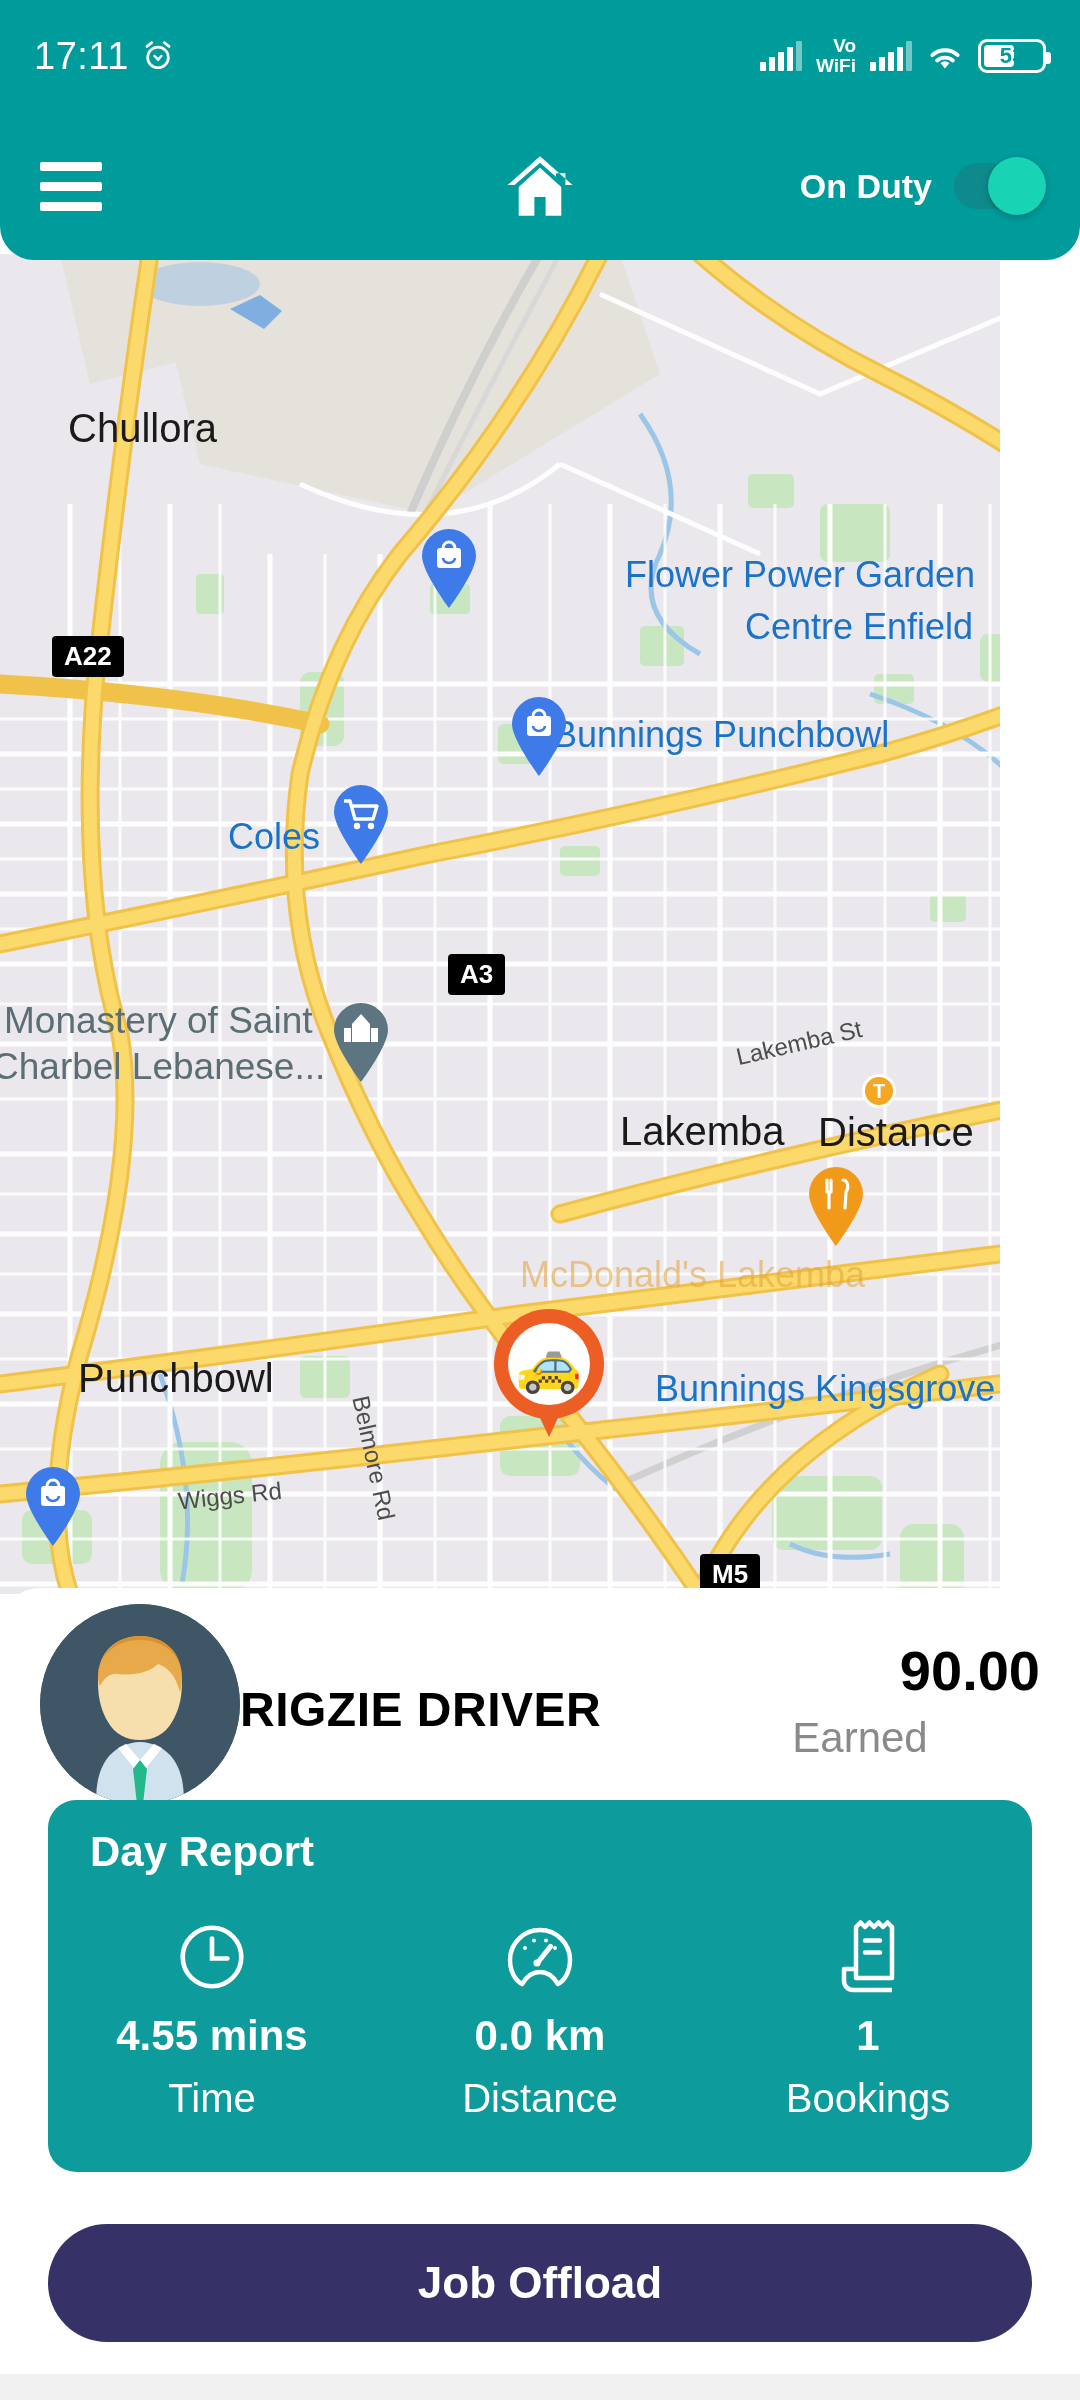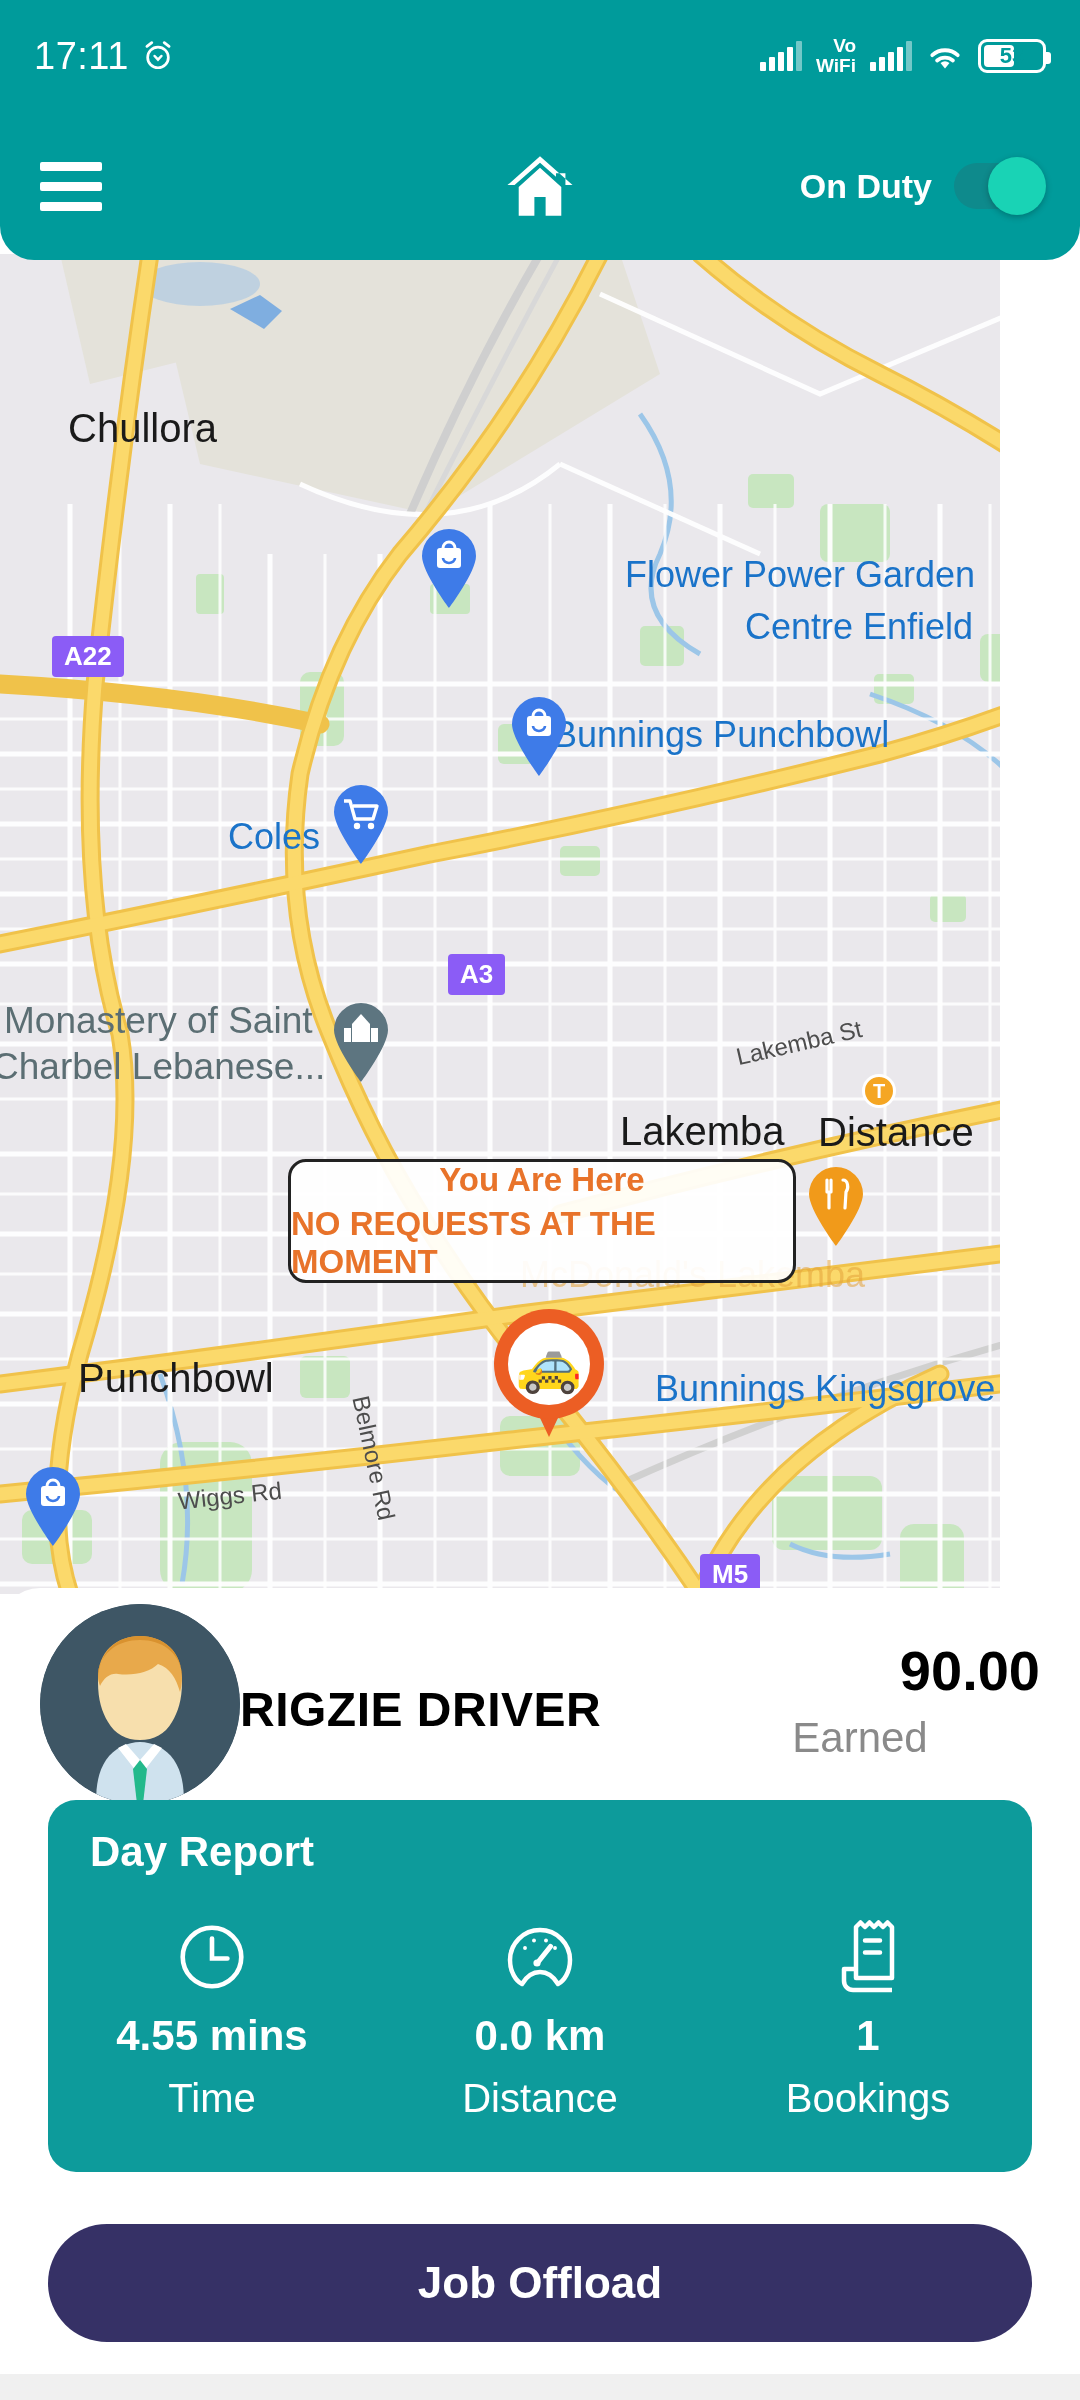--- a/index.html
+++ b/index.html
@@ -70,21 +70,21 @@
   }
   .map svg{ position:absolute; top:0; left:0; }
   .mlabel{ position:absolute; font-family:"Liberation Sans", sans-serif; white-space:nowrap; }
   .lbl-city{ color:#1a1a1a; font-size:40px; }
   .lbl-poi{ color:#1a73c9; font-size:36px; }
   .lbl-mono{ color:#5B6E73; font-size:37px; line-height:46px; }
   .lbl-road{ color:#4d4d4d; font-size:24px; }
   .lbl-mcd{ color:#E4A33A; font-size:36px; }
 
   .shield{
-    position:absolute; background:#8b5cf6; color:#fff; font-size:26px; font-weight:600;
+    position:absolute; background:#000000; color:#fff; font-size:26px; font-weight:600;
     padding:5px 12px; border-radius:4px;
   }
 
   .pin{ position:absolute; width:62px; height:82px; }
   .pin-t{
     position:absolute; width:34px; height:34px; border-radius:50%;
     background:#F5A623; border:3px solid #fff; color:#fff;
     font-size:20px; font-weight:700; display:flex; align-items:center; justify-content:center;
   }
 
@@ -422,24 +422,20 @@
   <svg class="pin" style="left:1018px; top:770px;" viewBox="0 0 62 82">
     <path d="M31 82 C31 82 58 46 58 30 A27 27 0 1 0 4 30 C4 46 31 82 31 82Z" fill="#E14B4B"></path>
     <text x="31" y="42" font-family="Liberation Sans, sans-serif" font-size="30" font-weight="700" fill="#fff" text-anchor="middle">H</text>
   </svg>
 
   <span class="pin-t" style="left:862px; top:820px;">T</span>
 
   <span class="pin-t" style="left:1050px; top:1290px;">T</span>
   <span class="pin-t" style="left:1050px; top:1024px;">T</span>
 
-  <div class="tooltip">
-    <span class="tt1">You Are Here</span>
-    <span class="tt2">NO REQUESTS AT THE MOMENT</span>
-  </div>
 
   <div class="taxi-marker">
     <div class="taxi-tail"></div>
     <div class="taxi-ring">
       <div class="taxi-inner">🚕</div>
     </div>
   </div>
 </div>
 
 <div class="sheet">

